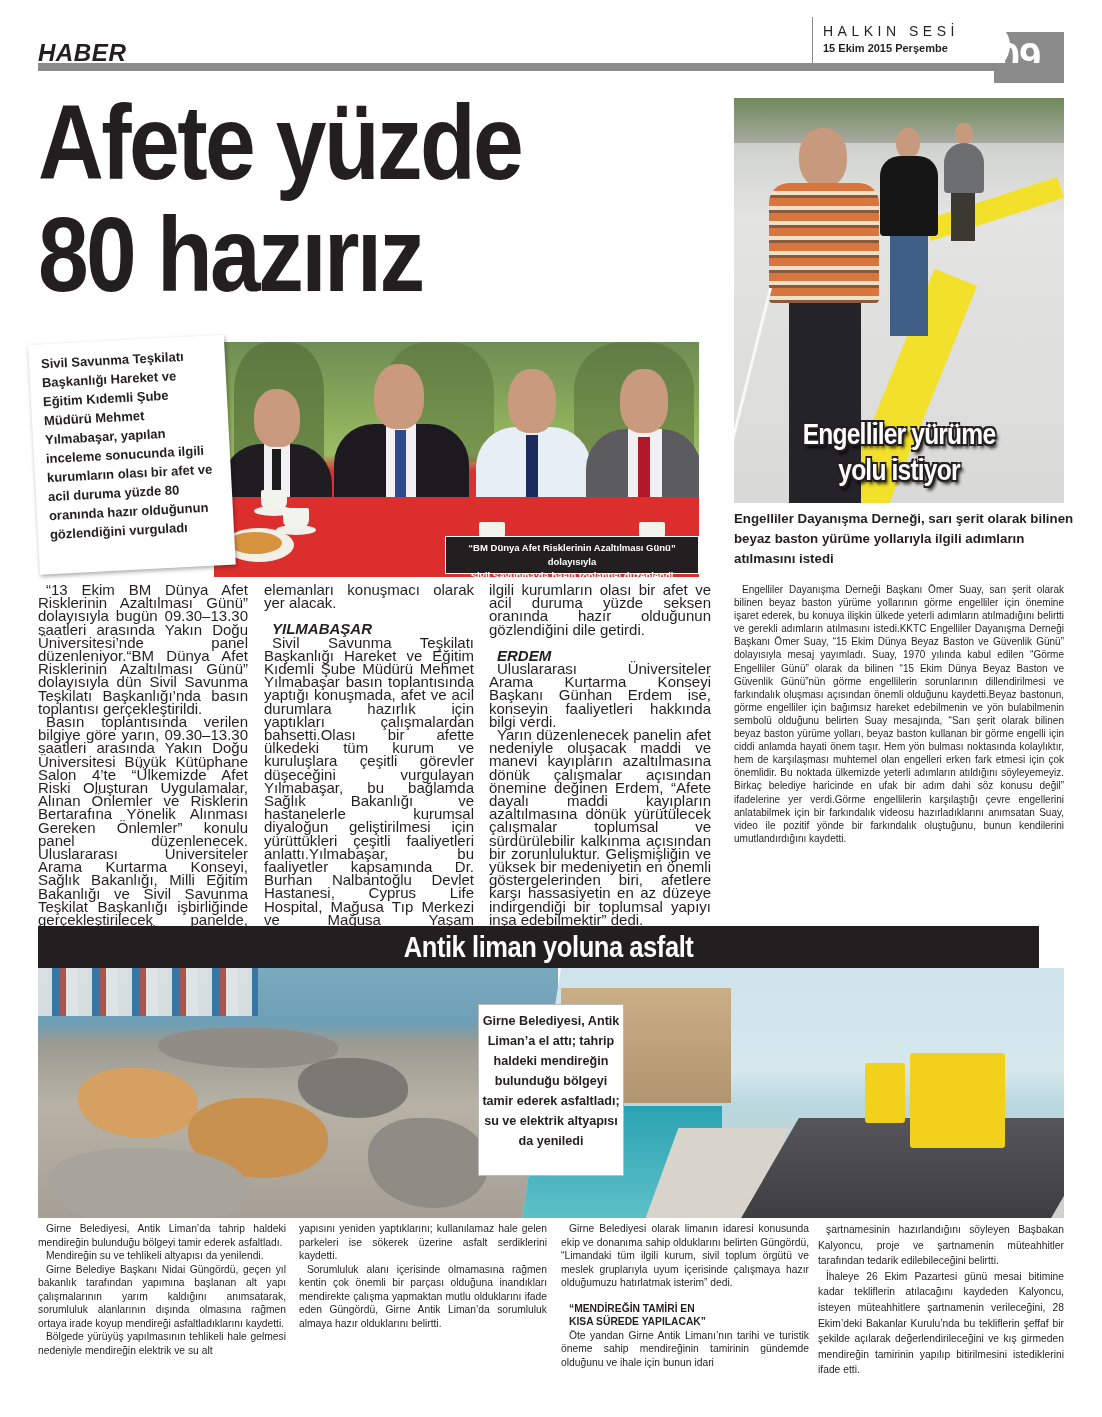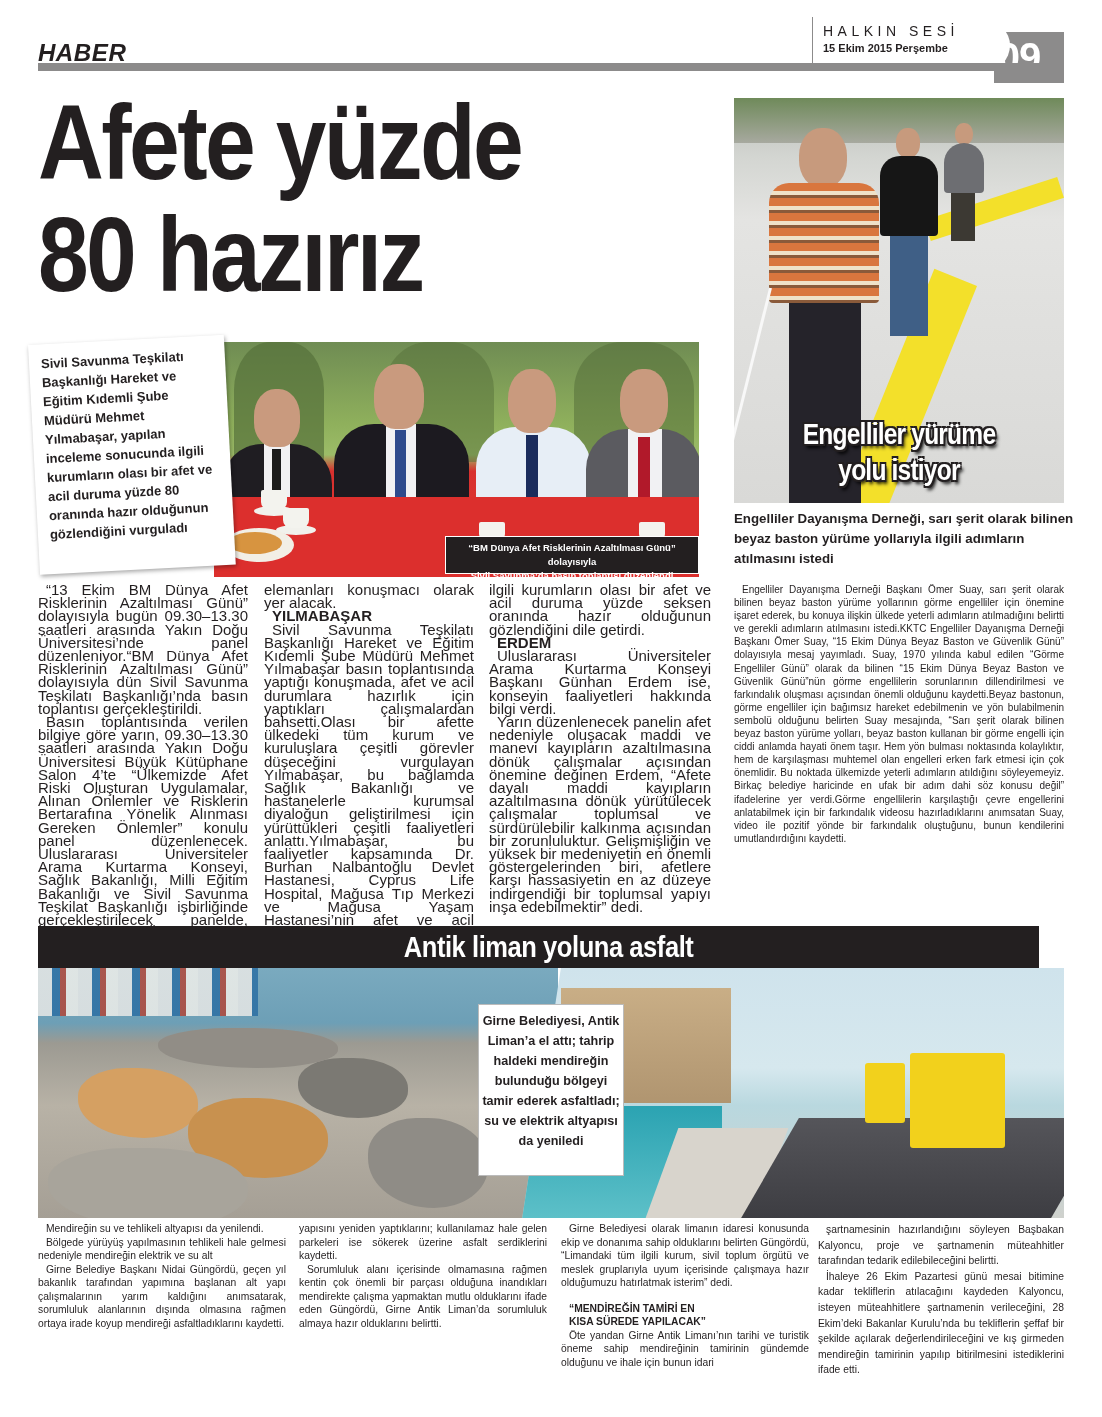--- a/index.html
+++ b/index.html
@@ -62,21 +62,21 @@
   .summary-box {
     position: absolute; left: 28px; top: 345px; width: 196px; height: 230px;
     background: #ffffff; transform: rotate(-3deg); transform-origin: left top;
     box-shadow: 1px 2px 4px rgba(0,0,0,.35); padding: 10px 8px 8px 12px;
     font-size: 13px; line-height: 19px; font-weight: bold; color: #231f20;
   }
 
   
   .col { position: absolute; font-size: 15px; line-height: 13.2px; color: #231f20; text-align: justify; }
   .col p { text-indent: 8px; }
-  .col .sub { font-weight: bold; text-indent: 8px; }
+  .col .sub { font-weight: bold; margin-top: 13px; text-indent: 8px; font-style: italic; }
   .col-1 { left: 38px; top: 583px; width: 210px; }
   .col-2 { left: 264px; top: 583px; width: 210px; }
   .col-3 { left: 489px; top: 583px; width: 222px; }
 
   
   .photo-walk {
     position: absolute; left: 734px; top: 98px; width: 330px; height: 405px; overflow: hidden;
     background: linear-gradient(180deg, #b9bdb8 0%, #d4d6d2 15%, #e4e4e2 30%, #d9d9d7 100%);
   }
   .walk-street { position: absolute; left: 0; top: 0; width: 100%; height: 45px; background: linear-gradient(180deg,#6f8a5a,#a7a99f); }
@@ -271,23 +271,24 @@
   <div class="castle"></div>
   <div class="sea"></div>
   <div class="quay"></div>
   <div class="asphalt"></div>
   <div class="roller" style="left:620px;top:85px;width:95px;height:95px;"></div>
   <div class="roller" style="left:575px;top:95px;width:40px;height:60px;"></div>
 </div>
 <div class="harbor-caption">Girne Belediyesi, Antik Liman’a el attı; tahrip haldeki mendireğin bulunduğu bölgeyi tamir ederek asfaltladı; su ve elektrik altyapısı da yeniledi</div>
 
 <div class="bcol bcol-1">
+  <p>Girne Belediyesi, Antik Liman’da tahrip haldeki mendireğin bulunduğu bölgeyi tamir ederek asfaltladı.</p>
   <p>Mendireğin su ve tehlikeli altyapısı da yenilendi.</p>
+  <p>Girne Belediye Başkanı Nidai Güngördü, geçen yıl bakanlık tarafından yapımına başlanan alt yapı çalışmalarının yarım kaldığını anımsatarak, sorumluluk alanlarının dışında olmasına rağmen ortaya irade koyup mendireği asfaltladıklarını kaydetti.</p>
   <p>Bölgede yürüyüş yapılmasının tehlikeli hale gelmesi nedeniyle mendireğin elektrik ve su alt</p>
-  <p>Girne Belediye Başkanı Nidai Güngördü, geçen yıl bakanlık tarafından yapımına başlanan alt yapı çalışmalarının yarım kaldığını anımsatarak, sorumluluk alanlarının dışında olmasına rağmen ortaya irade koyup mendireği asfaltladıklarını kaydetti.</p>
 </div>
 <div class="bcol bcol-2">
   <p style="text-indent:0">yapısını yeniden yaptıklarını; kullanılamaz hale gelen parkeleri ise sökerek üzerine asfalt serdiklerini kaydetti.</p>
   <p>Sorumluluk alanı içerisinde olmamasına rağmen kentin çok önemli bir parçası olduğuna inandıkları mendirekte çalışma yapmaktan mutlu olduklarını ifade eden Güngördü, Girne Antik Liman’da sorumluluk almaya hazır olduklarını belirtti.</p>
 </div>
 <div class="bcol bcol-3">
   <p>Girne Belediyesi olarak limanın idaresi konusunda ekip ve donanıma sahip olduklarını belirten Güngördü, “Limandaki tüm ilgili kurum, sivil toplum örgütü ve meslek gruplarıyla uyum içerisinde çalışmaya hazır olduğumuzu hatırlatmak isterim” dedi.</p>
   <div class="sub">
     <div>“MENDİREĞİN TAMİRİ EN</div>
     <div>KISA SÜREDE YAPILACAK”</div>

